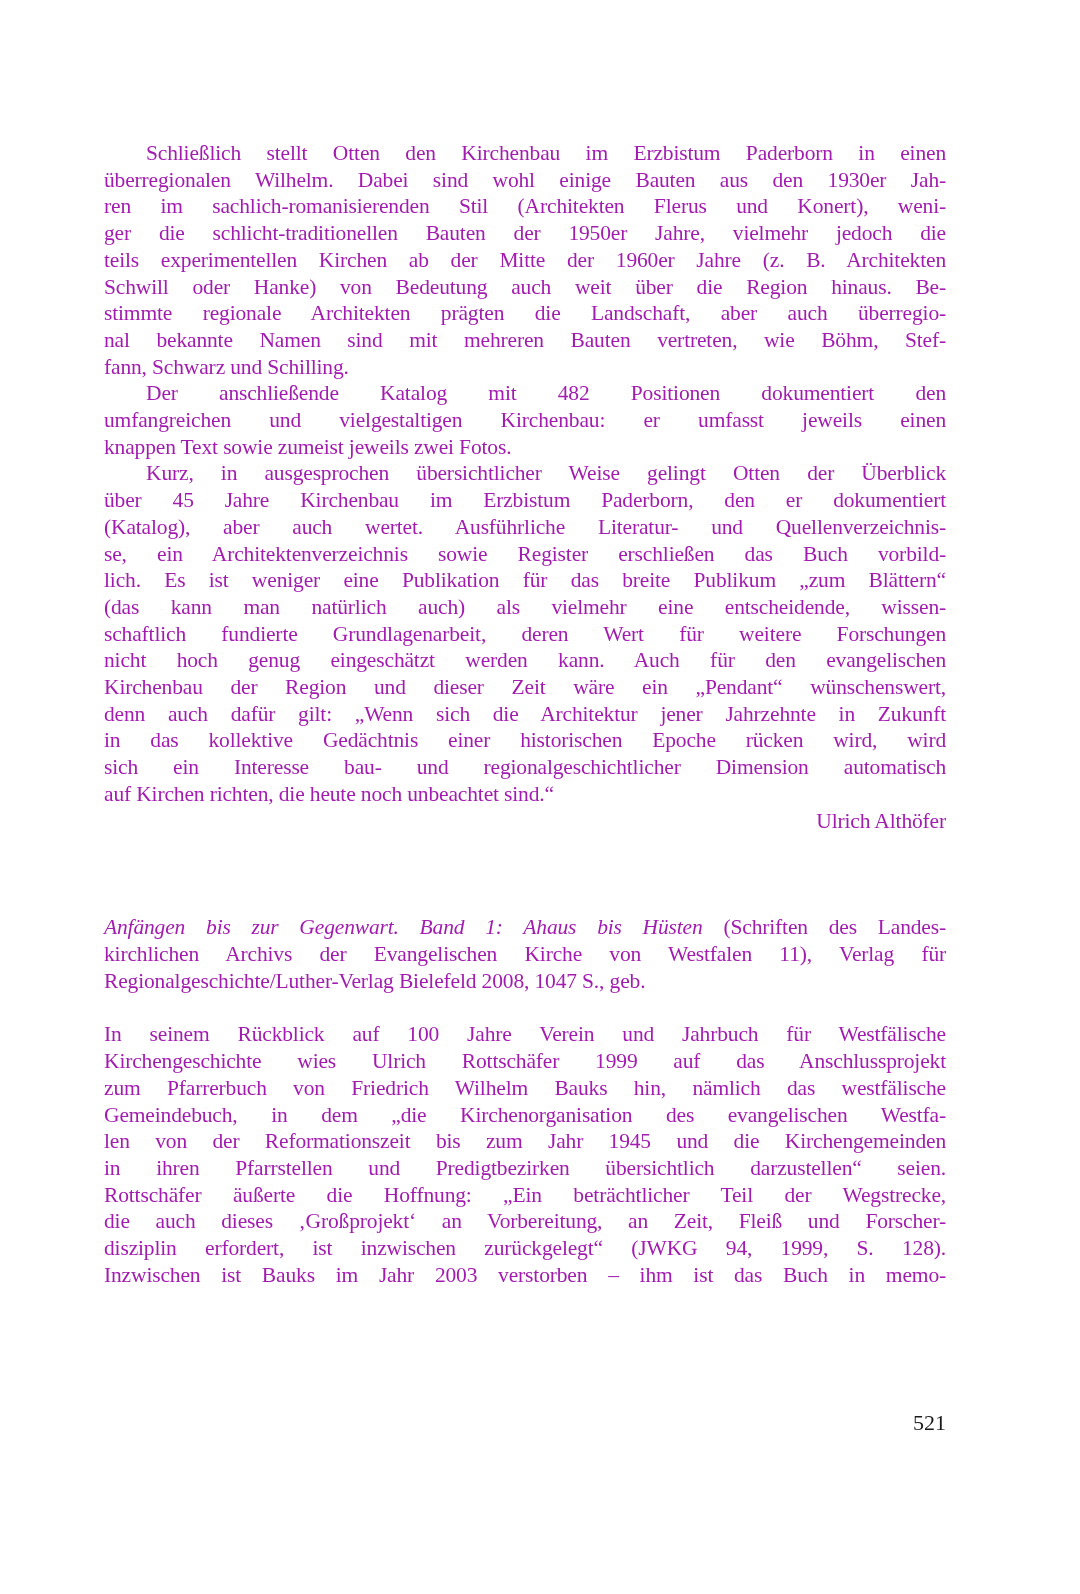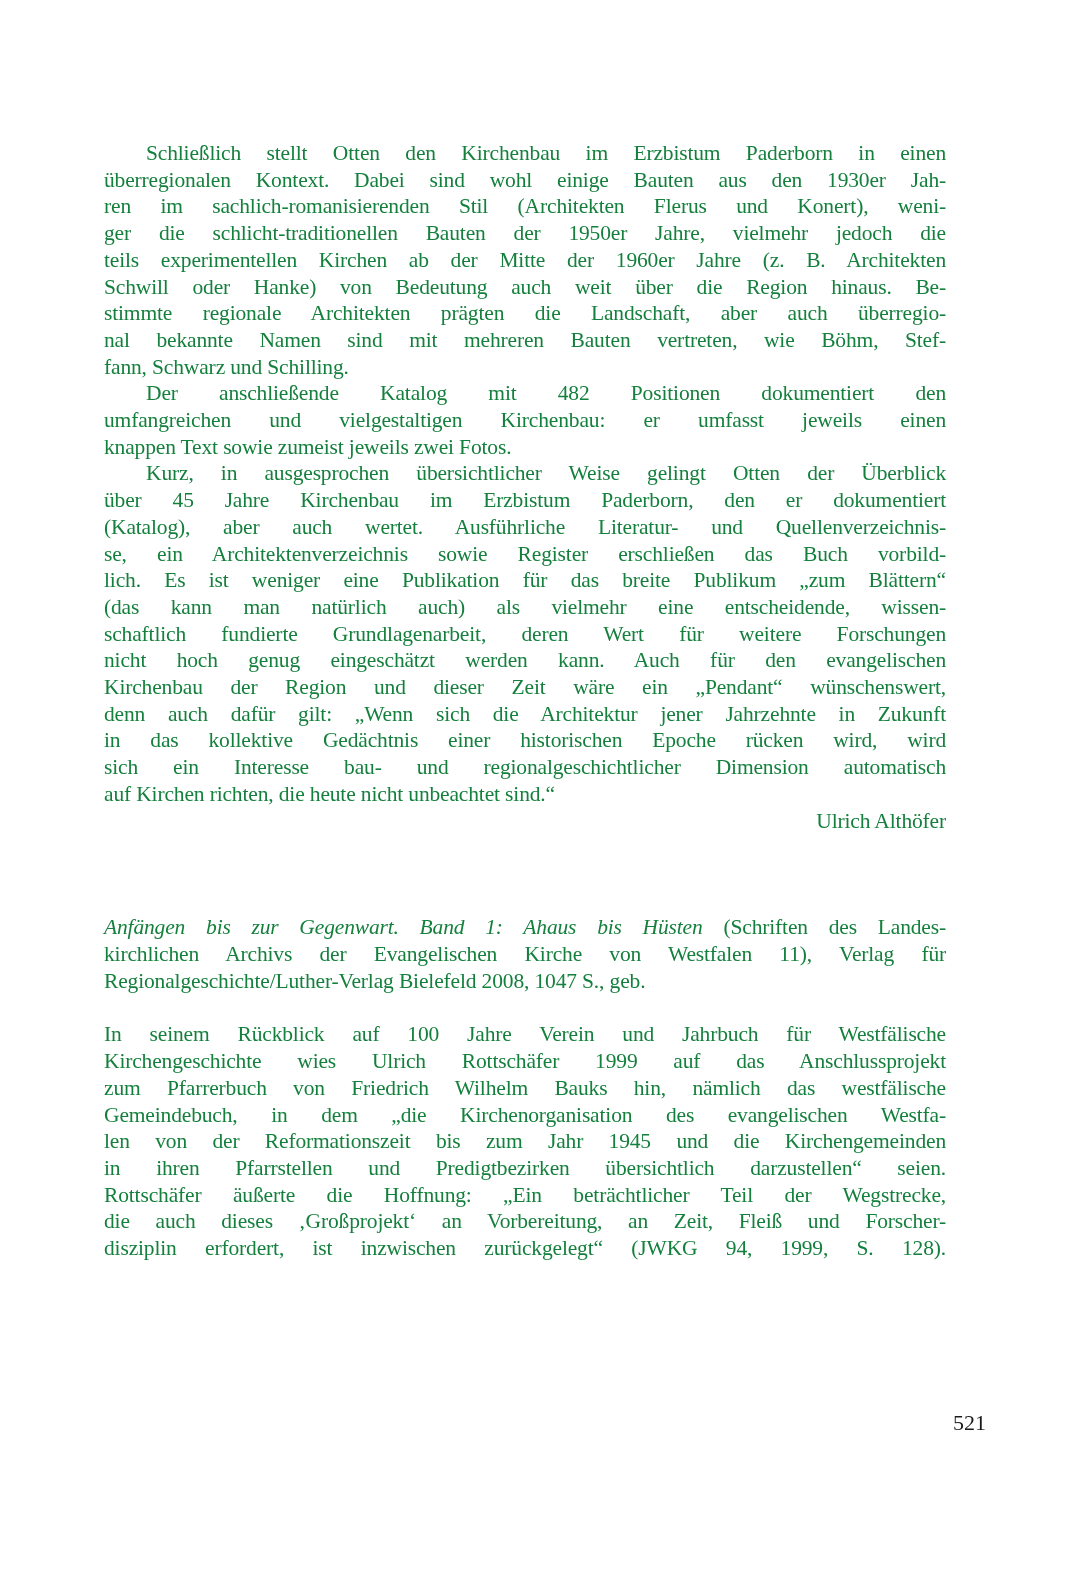--- a/index.html
+++ b/index.html
@@ -1,43 +1,43 @@
 <!DOCTYPE html>
 <html><head>
   <meta charset="utf-8">
   <style>
     html, body { margin: 0; padding: 0; background: #ffffff; }
     body { width: 1080px; height: 1594px; position: relative; overflow: hidden; }
     .page {
       position: absolute; left: 104px; top: 140px; width: 842px;
       font-family: "Liberation Serif", "DejaVu Serif", serif;
-      font-size: 21.5px; line-height: 26.7px; color: #15803d;
+      font-size: 21.5px; line-height: 26.7px; color: #a21caf;
       letter-spacing: -0.15px;
     }
     .para { margin: 0; text-align: justify; hyphens: manual; }
     .signature { text-align: right; margin: 0; }
     .gap-large { height: 80px; }
     .gap-medium { height: 27px; }
     .citation { margin: 0; text-align: justify; }
     .citation i { font-style: italic; }
     .line { display: block; text-align: justify; text-align-last: justify; }
     .line.last { text-align-last: left; }
     .page-number {
-      position: absolute; left: 920px; top: 1410px; width: 66px; text-align: right;
+      position: absolute; left: 880px; top: 1410px; width: 66px; text-align: right;
       font-family: "Liberation Serif", "DejaVu Serif", serif; font-size: 22px; color: #1a1a1a;
     }
   </style>
 </head>
 <body>
 
 <div class="page">
   <div>
     <p class="para">
         <span class="line" style="text-indent: 42px;">Schließlich stellt Otten den Kirchenbau im Erzbistum Paderborn in einen</span>
-        <span class="line">überregionalen Kontext. Dabei sind wohl einige Bauten aus den 1930er Jah-</span>
+        <span class="line">überregionalen Wilhelm. Dabei sind wohl einige Bauten aus den 1930er Jah-</span>
         <span class="line">ren im sachlich-romanisierenden Stil (Architekten Flerus und Konert), weni-</span>
         <span class="line">ger die schlicht-traditionellen Bauten der 1950er Jahre, vielmehr jedoch die</span>
         <span class="line">teils experimentellen Kirchen ab der Mitte der 1960er Jahre (z. B. Architekten</span>
         <span class="line">Schwill oder Hanke) von Bedeutung auch weit über die Region hinaus. Be-</span>
         <span class="line">stimmte regionale Architekten prägten die Landschaft, aber auch überregio-</span>
         <span class="line">nal bekannte Namen sind mit mehreren Bauten vertreten, wie Böhm, Stef-</span>
         <span class="line last">fann, Schwarz und Schilling.</span>
       </p>
     <p class="para">
         <span class="line" style="text-indent: 42px;">Der anschließende Katalog mit 482 Positionen dokumentiert den</span>
@@ -50,21 +50,21 @@
         <span class="line">(Katalog), aber auch wertet. Ausführliche Literatur- und Quellenverzeichnis-</span>
         <span class="line">se, ein Architektenverzeichnis sowie Register  erschließen das Buch vorbild-</span>
         <span class="line">lich. Es ist weniger eine Publikation für das breite Publikum „zum Blättern“</span>
         <span class="line">(das kann man natürlich auch) als vielmehr eine entscheidende, wissen-</span>
         <span class="line">schaftlich fundierte Grundlagenarbeit, deren Wert für weitere Forschungen</span>
         <span class="line">nicht hoch genug eingeschätzt werden kann. Auch für den evangelischen</span>
         <span class="line">Kirchenbau der Region und dieser Zeit wäre ein „Pendant“ wünschenswert,</span>
         <span class="line">denn auch dafür gilt: „Wenn sich die Architektur jener Jahrzehnte in Zukunft</span>
         <span class="line">in das kollektive Gedächtnis einer historischen Epoche rücken wird, wird</span>
         <span class="line">sich ein Interesse bau- und regionalgeschichtlicher Dimension automatisch</span>
-        <span class="line last">auf Kirchen richten, die heute nicht unbeachtet sind.“</span>
+        <span class="line last">auf Kirchen richten, die heute noch unbeachtet sind.“</span>
       </p>
     <p class="signature">Ulrich Althöfer</p>
   </div>
 
   <div class="gap-large"></div>
 
   <div>
     <p class="citation" id="citation">
         <span class="line"><i>Anfängen bis zur Gegenwart. Band 1: Ahaus bis Hüsten</i> (Schriften des Landes-</span>
         <span class="line">kirchlichen Archivs der Evangelischen Kirche von Westfalen 11), Verlag für</span>
@@ -74,17 +74,18 @@
     <p class="para">
         <span class="line">In seinem Rückblick auf 100 Jahre Verein und Jahrbuch für Westfälische</span>
         <span class="line">Kirchengeschichte wies Ulrich Rottschäfer 1999 auf das Anschlussprojekt</span>
         <span class="line">zum Pfarrerbuch von Friedrich Wilhelm Bauks hin, nämlich das westfälische</span>
         <span class="line">Gemeindebuch, in dem „die Kirchenorganisation des evangelischen Westfa-</span>
         <span class="line">len von der Reformationszeit bis zum Jahr 1945 und die Kirchengemeinden</span>
         <span class="line">in ihren Pfarrstellen und Predigtbezirken übersichtlich darzustellen“ seien.</span>
         <span class="line">Rottschäfer äußerte die Hoffnung: „Ein beträchtlicher Teil der Wegstrecke,</span>
         <span class="line">die auch dieses ‚Großprojekt‘ an Vorbereitung, an Zeit, Fleiß und Forscher-</span>
         <span class="line">disziplin erfordert, ist inzwischen zurückgelegt“ (JWKG 94, 1999, S. 128).</span>
+        <span class="line">Inzwischen ist Bauks im Jahr 2003 verstorben – ihm ist das Buch in memo-</span>
       </p>
   </div>
 </div>
 
 <div class="page-number">521</div>
 
 </body></html>

